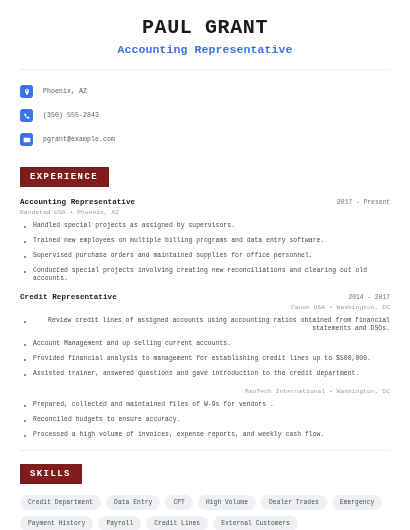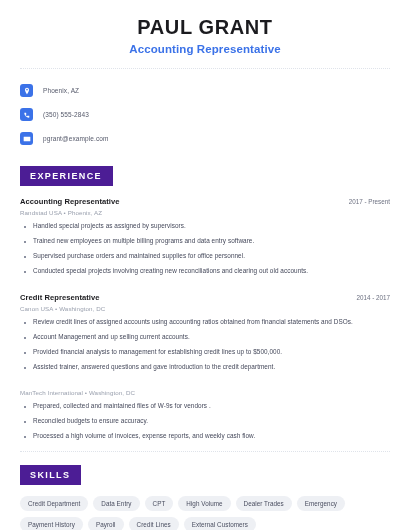--- a/index.html
+++ b/index.html
@@ -2,21 +2,21 @@
 <html><head>
 <meta charset="utf-8">
 <style>
   * { margin:0; padding:0; box-sizing:border-box; }
   html, body {
     width:410px; height:530px;
     background:#ffffff;
     font-family:"Liberation Sans", sans-serif;
     overflow:hidden;
   }
-  .page { width:410px; height:472px; position:relative; background:#fff; }
+  .page { width:410px; height:472px; position:relative; background:#fff;font-family:Liberation Mono, monospace; }
 
   
   .header { padding:16px 20px 0; text-align:center; }
   .name {
     font-size:20px; font-weight:bold; color:#1b1b1f;
     letter-spacing:0.6px;
   }
   .job-title {
     font-size:11.5px; font-weight:bold; color:#3b72e8;
     margin-top:4px; letter-spacing:0.1px;
@@ -43,21 +43,21 @@
   .c-icon svg { display:block; }
   .c-text {
     font-size:6.5px; color:#55596a; margin-left:10px;
     letter-spacing:0.1px;
   }
 
   
   .section { padding:0 20px; }
   .sec-badge {
     display:inline-block;
-    background:#4c1d95; color:#ffffff;
+    background:#7f1d1d; color:#ffffff;
     font-size:9px; font-weight:bold;
     letter-spacing:1.4px;
     padding:5px 11px 5px 10px;
   }
   .sec-exp-wrap { margin-top:16px; }
   .sec-skills-wrap { margin-top:12px; }
 
   
   .jobs { margin-top:11px; }
   .job { margin-bottom:2px; }
@@ -82,21 +82,21 @@
     margin-bottom:7px;
   }
   .bullet-dot {
     width:2px; height:2px; background:#8b90a0;
     margin:4px 7px 0 4px; flex:0 0 2px;
   }
   .bullet-text {
     font-size:6.4px; color:#44485a; line-height:1.25;
     letter-spacing:0.05px;
   }
-  .job + .job { margin-top:18px; }
+  .job + .job { margin-top:10px;text-align:right; }
 
   
   .tags {
     margin-top:11px;
     display:flex; flex-wrap:wrap; gap:6px 5px;
   }
   .tag {
     background:#eef0f4; color:#4a4e60;
     border-radius:9px;
     font-size:6.3px;

